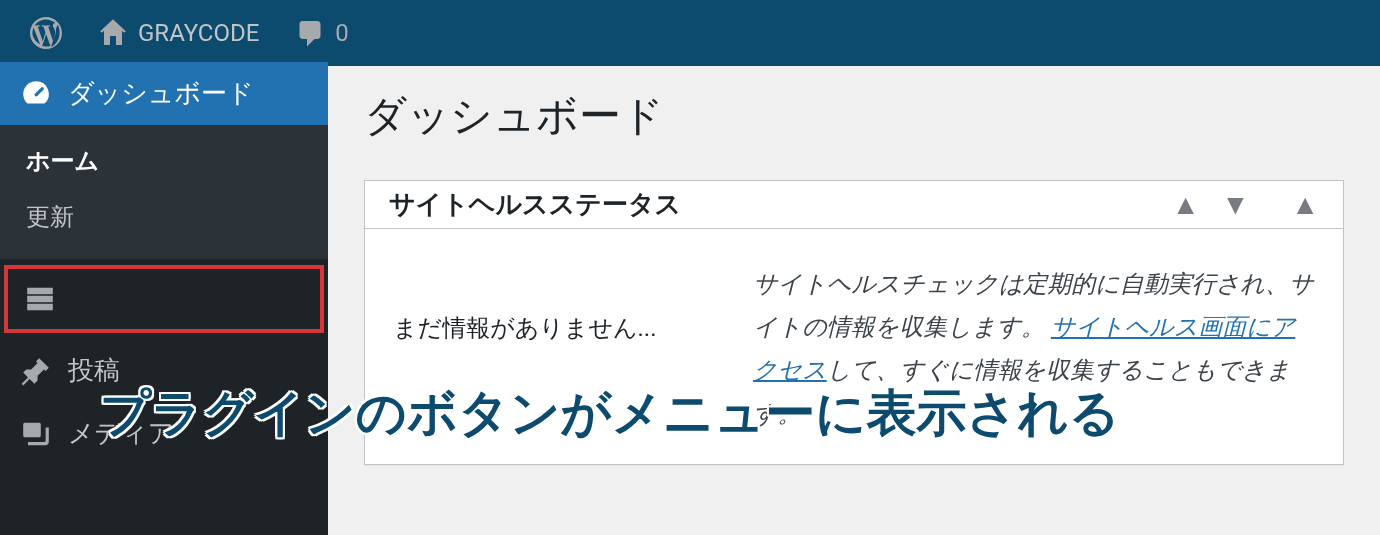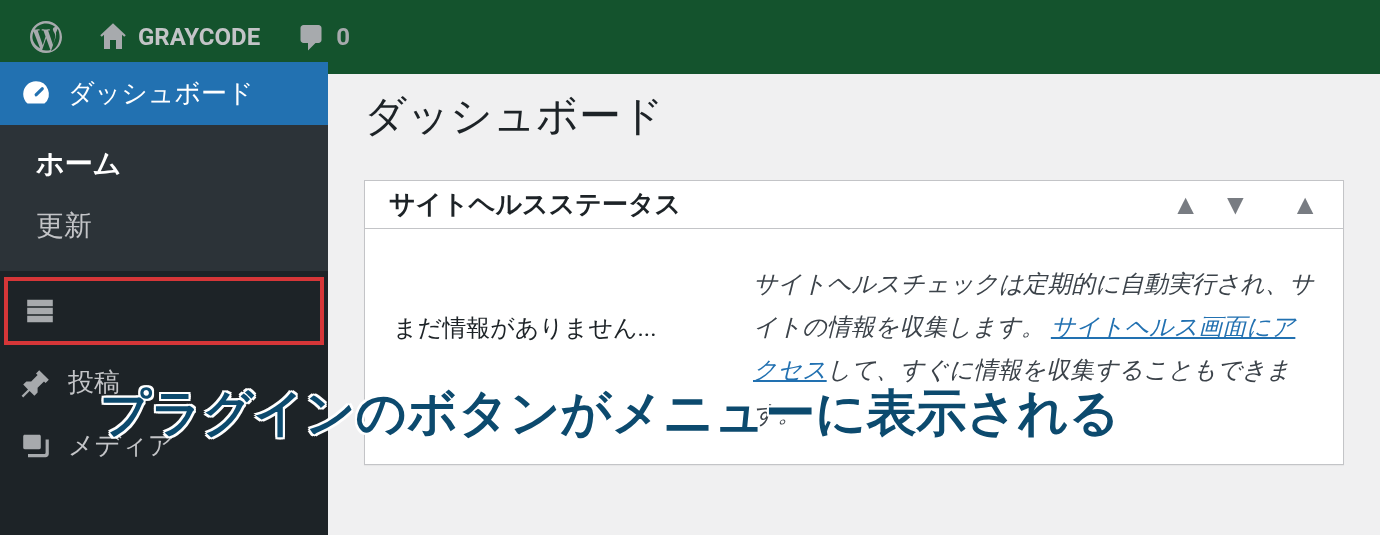--- a/index.html
+++ b/index.html
@@ -1,31 +1,31 @@
 <!DOCTYPE html>
 <html><head>
 <meta charset="utf-8">
 <style>
   * { box-sizing: border-box; margin: 0; padding: 0; }
   html, body { width: 1380px; height: 535px; font-family: -apple-system, BlinkMacSystemFont, "Segoe UI", Roboto, "Hiragino Kaku Gothic ProN", "Hiragino Sans", "Yu Gothic", Meiryo, sans-serif; background:#f0f0f1; overflow:hidden; }
   
-  #adminbar { position:absolute; top:0; left:0; right:0; height:74px; background:#14532d; color:#f0f0f1; display:flex; align-items:center; padding:0 12px; font-size:24px;font-weight:bold; }
+  #adminbar { position:absolute; top:0; left:0; right:0; height:66px; background:#0c4a6e; color:#f0f0f1; display:flex; align-items:center; padding:0 12px; font-size:24px; }
   #adminbar .item { display:flex; align-items:center; gap:10px; padding:0 18px; color:#c3c4c7; cursor:pointer; height:100%; }
   #adminbar svg { width:30px; height:30px; fill:#a7aaad; }
   #adminbar .wplogo svg { width:32px; height:32px; }
   #adminbar .count { color:#a7aaad; font-size:24px; }
   
   #sidebar { position:absolute; top:62px; left:0; bottom:0; width:328px; background:#1d2327; color:#f0f0f1; font-size:26px; }
   .menu-item { display:flex; align-items:center; gap:16px; padding:14px 20px; color:#c3c4c7; cursor:pointer; position:relative; }
   .menu-item svg { width:32px; height:32px; fill:#a7aaad; }
   .menu-item.current { background:#2271b1; color:#fff; }
   .menu-item.current svg { fill:#fff; }
   .menu-item.current::after { content:""; position:absolute; right:-16px; top:50%; transform:translateY(-50%); border:16px solid transparent; border-right-color:#f0f0f1; }
   .submenu { background:#2c3338; padding:8px 0 14px 0; }
-  .submenu .sub-item { padding:12px 20px 12px 36px; font-size:28px; color:#c3c4c7; cursor:pointer; }
+  .submenu .sub-item { padding:12px 20px 12px 26px; font-size:24px; color:#c3c4c7; cursor:pointer; }
   .submenu .sub-item.current { color:#fff; font-weight:600; }
   .menu-item.highlighted { border:4px solid #d63638; margin:6px 4px 6px 4px; padding:14px 16px; }
   
   #main { position:absolute; top:62px; left:328px; right:0; bottom:0; padding:26px 36px; overflow:hidden; }
   #main h1 { font-size:42px; font-weight:400; color:#1d2327; margin-bottom:36px; }
   .postbox { background:#fff; border:1px solid #c3c4c7; box-shadow:0 1px 1px rgba(0,0,0,.04); }
   .postbox-header { display:flex; align-items:center; justify-content:space-between; padding:6px 24px; border-bottom:1px solid #c3c4c7; }
   .postbox-header h2 { font-size:26px; font-weight:700; color:#1d2327; }
   .postbox-header .handles { display:flex; gap:22px; color:#787c82; }
   .postbox-header .handles span { cursor:pointer; }

